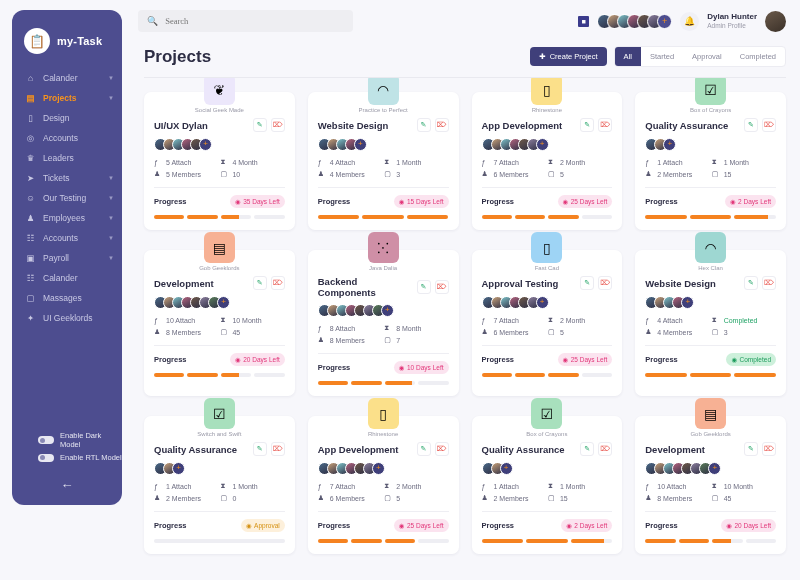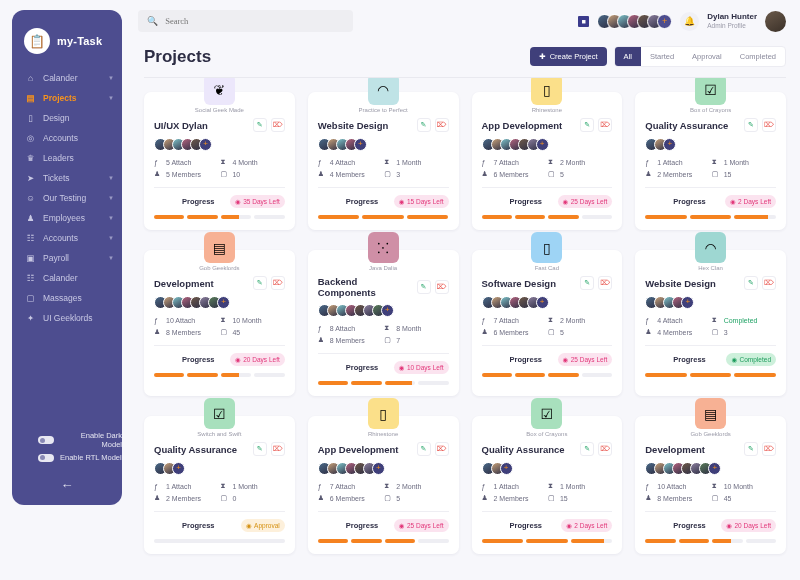--- a/index.html
+++ b/index.html
@@ -33,21 +33,21 @@
     display: flex; align-items: center; gap: 7px;
     padding: 5px 8px 5px 13px;
     color: #c9c9e4; font-size: 8.5px; cursor: pointer;
     position: relative;
   }
   .nav-item .ico { width: 11px; text-align: center; font-size: 8.5px; flex: 0 0 11px; display:inline-block;}
   .nav-item .lbl { flex: 1; white-space: nowrap; }
   .nav-item .car { font-size: 6px; color: #9a9ac4; }
   .nav-item.active { color: #f5921e; font-weight: bold; }
   .sb-bottom { position: absolute; bottom: 14px; left: 0; right: 0; }
-  .toggle-row { display: flex; align-items: center; gap: 6px; padding: 2px 0 2px 26px; cursor: pointer; text-align: right; }
+  .toggle-row { display: flex; align-items: center; gap: 6px; padding: 2px 0 2px 26px; cursor: pointer; }
   .switch {
     width: 16px; height: 8px; border-radius: 5px; background: #e8e8f2;
     position: relative; flex: 0 0 16px;
   }
   .switch::after {
     content: ""; position: absolute; left: 1.5px; top: 1.5px;
     width: 5px; height: 5px; border-radius: 50%; background: #8a8ab5;
   }
   .toggle-row .tl { color: #e4e4f0; font-size: 7.5px; }
   .collapse { text-align: center; margin-top: 12px; color: #e4e4f0; font-size: 13px; cursor: pointer; }
@@ -133,21 +133,21 @@
   .card-avs .av:first-child { margin-left: 0; }
   .card-avs .av-plus {
     width: 13px; height: 13px; border-radius: 50%; background: #3f3f7a; color: #f5921e;
     border: 1.2px solid #fff; margin-left: -4px; font-size: 8px; line-height: 10px; text-align: center;
   }
   .meta { display: grid; grid-template-columns: 1fr 1fr; gap: 4px 2px; }
   .meta div { display: flex; align-items: center; gap: 4px; font-size: 7px; color: #6c6c80; }
   .meta .mi { font-size: 7px; color: #5a5a72; width: 8px; display:inline-block;}
   .meta .done { color: #21a366; }
   .card-sep { height: 1px; background: #eeeef3; margin: 9px 0 7px 0; }
-  .prog-row { display: flex; align-items: center; margin-left: 28px; }
+  .prog-row { display: flex; align-items: center; }
   .prog-lbl { font-size: 7.5px; font-weight: bold; color: #2d2d44; }
   .pill {
     margin-left: auto; font-size: 6.5px; border-radius: 9px; padding: 2.5px 5px;
     display: flex; align-items: center; gap: 2.5px;
   }
   .pill.days { background: #fbe3ef; color: #e2377a; }
   .pill.completed { background: #cdf0db; color: #1d9c5c; }
   .pill.approval { background: #fdf0db; color: #d59113; }
   .bar { display: flex; gap: 3px; margin-top: 7px; }
   .bar .seg-b { height: 4px; border-radius: 2px; flex: 1; background: #eeeef3; }
@@ -580,21 +580,21 @@
             <div class="bar">
               <div class="seg-b f"></div>
               <div class="seg-b f"></div>
               <div class="seg-b" style="background:linear-gradient(90deg,#f58220 90%,#eeeef3 0)"></div>
               <div class="seg-b"></div>
             </div>
           </div>
           <div class="card">
             <div class="badge-wrap"><div class="badge" style="background:#9ed4f5">▯</div><div class="badge-lbl">Fast Cad</div></div>
             <div class="card-title-row">
-              <div class="card-title">Software Design</div>
+              <div class="card-title">Approval Testing</div>
               <div class="card-acts">
                 <div class="act edit">✎</div>
                 <div class="act del">⌦</div>
               </div>
             </div>
             <div class="card-avs">
               <div class="av" style="background:linear-gradient(150deg,#4b6a88,#2f2f44)"></div>
               <div class="av" style="background:linear-gradient(150deg,#c8a27a,#2f2f44)"></div>
               <div class="av" style="background:linear-gradient(150deg,#7fc3c9,#2f2f44)"></div>
               <div class="av" style="background:linear-gradient(150deg,#b4647f,#2f2f44)"></div>

